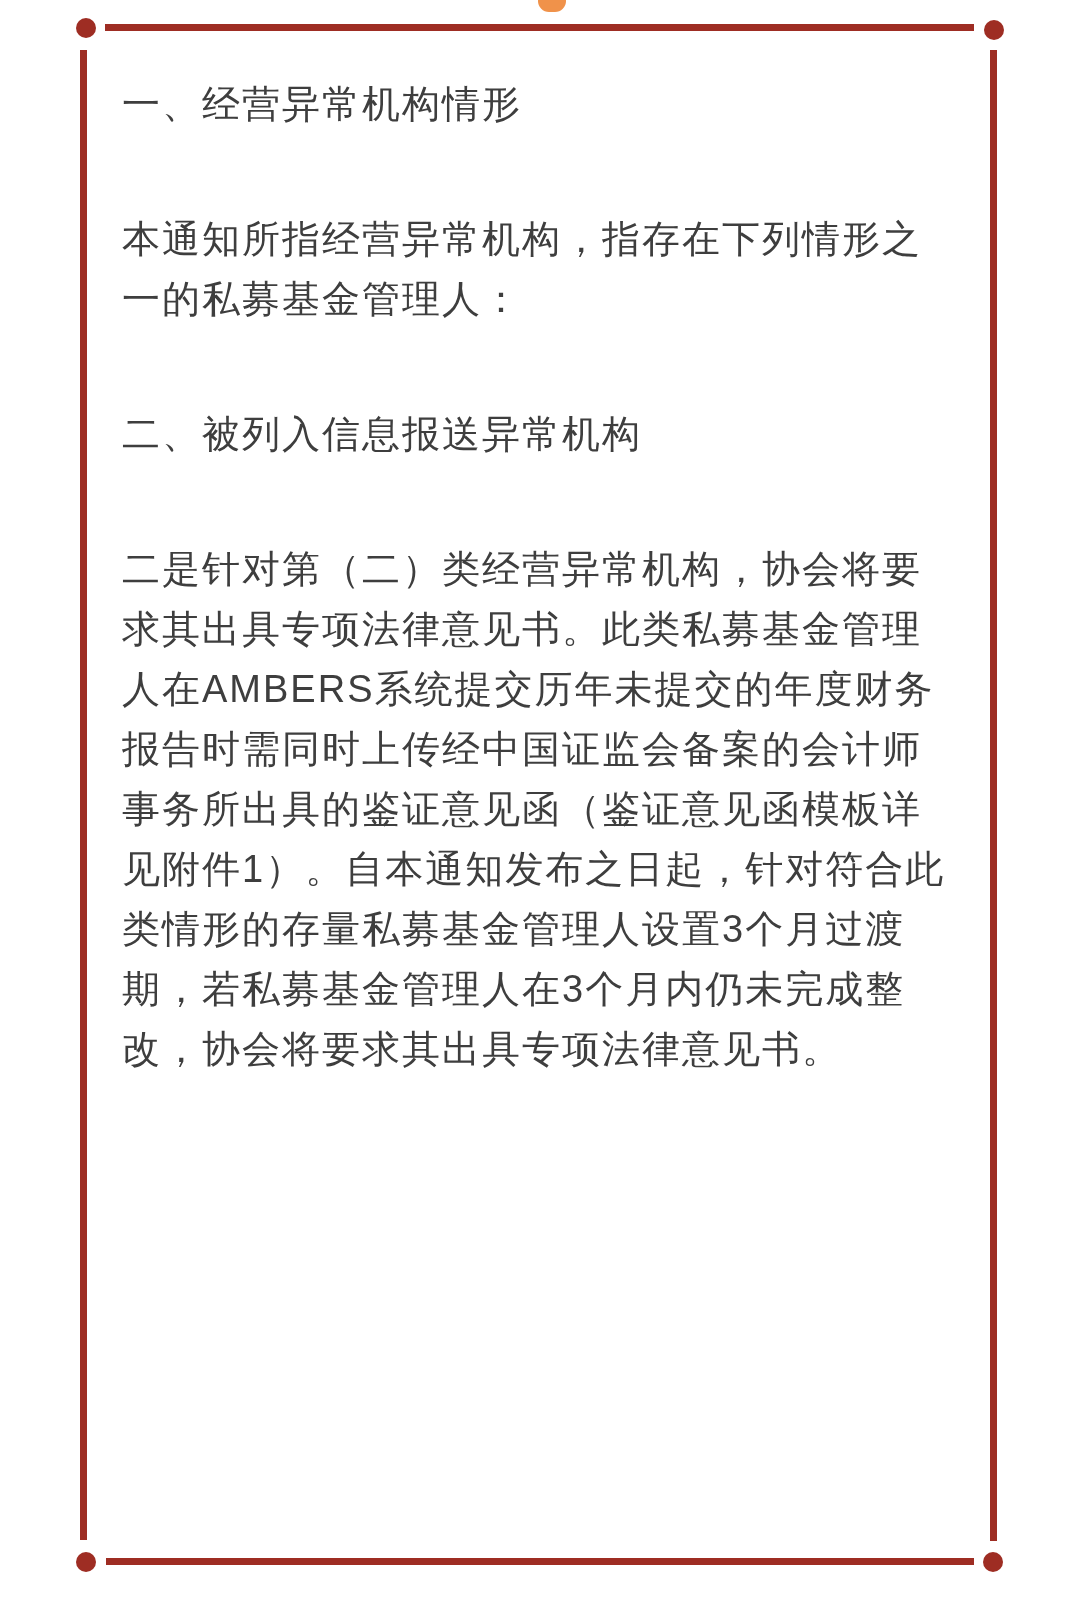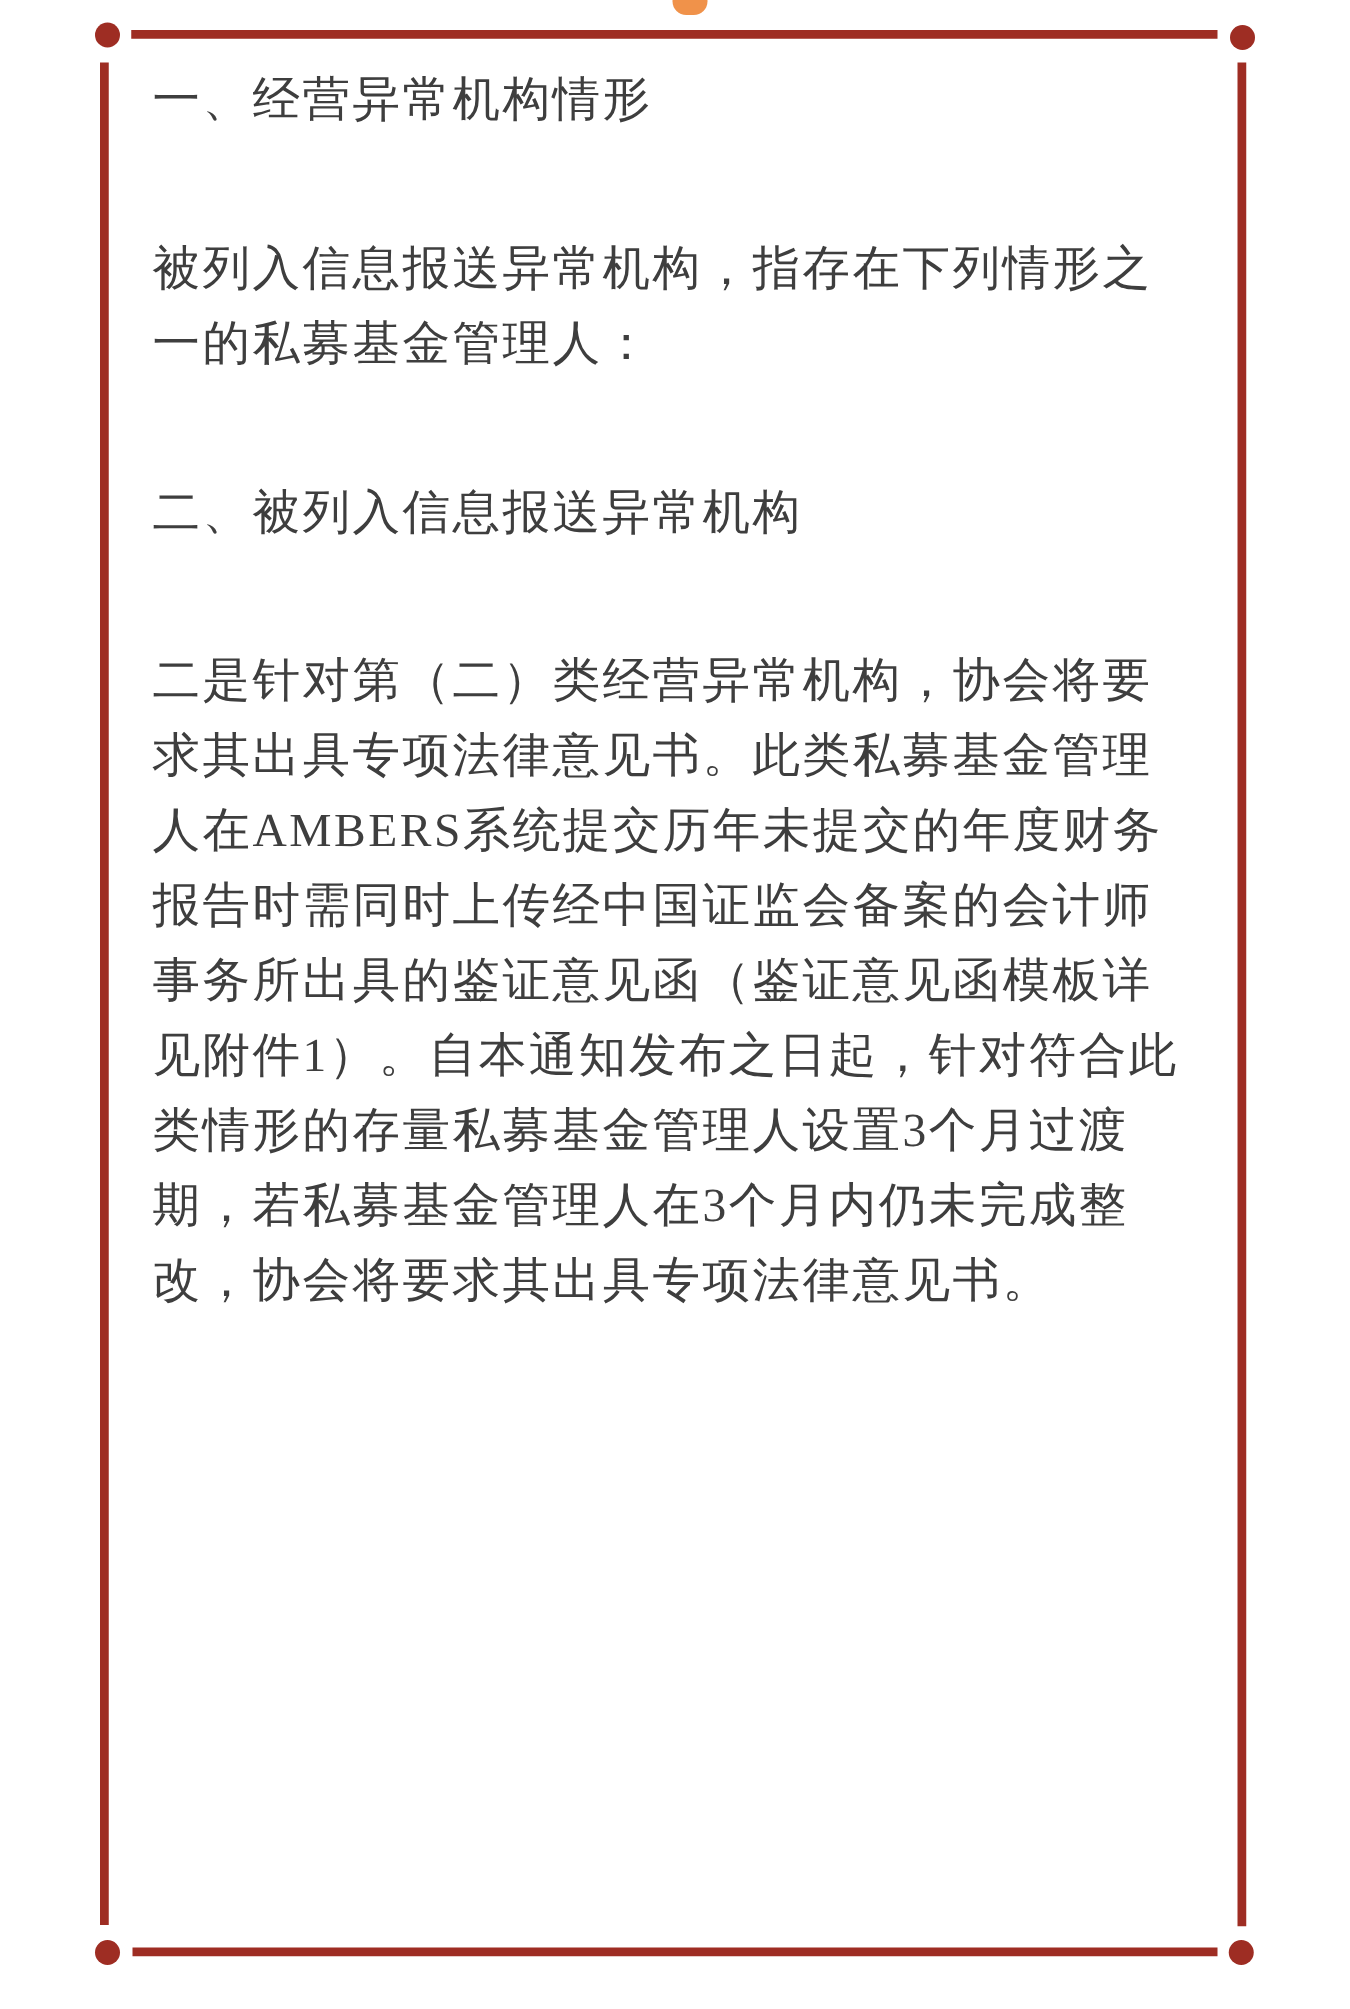--- a/index.html
+++ b/index.html
@@ -52,34 +52,34 @@
     background: var(--accent-red);
   }
   .dot-tl { left: 76px;  top: 18px; }
   .dot-tr { left: 984px; top: 20px; }
   .dot-bl { left: 76px;  top: 1552px; }
   .dot-br { left: 983px; top: 1552px; }
   
   .content {
     position: absolute;
     left: 122px;
-    top: 50px;
+    top: 74px;
     width: 836px;
     color: var(--text-color);
     font-size: 38px;
     line-height: 60px;
     letter-spacing: 2px;
     text-align: left;
   }
   .block {
     margin: 0 0 75px 0;
     font-weight: 400;
     word-break: break-all;
   }
-  .block:last-child { margin-bottom: 0; font-family: Liberation Serif, serif; }
+  .block:last-child { margin-bottom: 0; }
   .heading { font-weight: 400; }
 </style>
 </head>
 <body>
 
 <div class="page">
 
   <div class="orange-pill"></div>
 
   <div class="frame-line line-top"></div>
@@ -87,18 +87,18 @@
   <div class="frame-line line-left"></div>
   <div class="frame-line line-right"></div>
 
   <div class="corner-dot dot-tl"></div>
   <div class="corner-dot dot-tr"></div>
   <div class="corner-dot dot-bl"></div>
   <div class="corner-dot dot-br"></div>
 
   <div class="content">
     <div class="block heading">一、经营异常机构情形</div>
-    <div class="block">被列入信息报送异常机构，指存在下列情形之一的私募基金管理人：</div>
+    <div class="block">本通知所指经营异常机构，指存在下列情形之一的私募基金管理人：</div>
     <div class="block heading">二、被列入信息报送异常机构</div>
     <div class="block">二是针对第（二）类经营异常机构，协会将要求其出具专项法律意见书。此类私募基金管理人在AMBERS系统提交历年未提交的年度财务报告时需同时上传经中国证监会备案的会计师事务所出具的鉴证意见函（鉴证意见函模板详见附件1）。自本通知发布之日起，针对符合此类情形的存量私募基金管理人设置3个月过渡期，若私募基金管理人在3个月内仍未完成整改，协会将要求其出具专项法律意见书。</div>
   </div>
 
 </div>
 
 </body></html>

